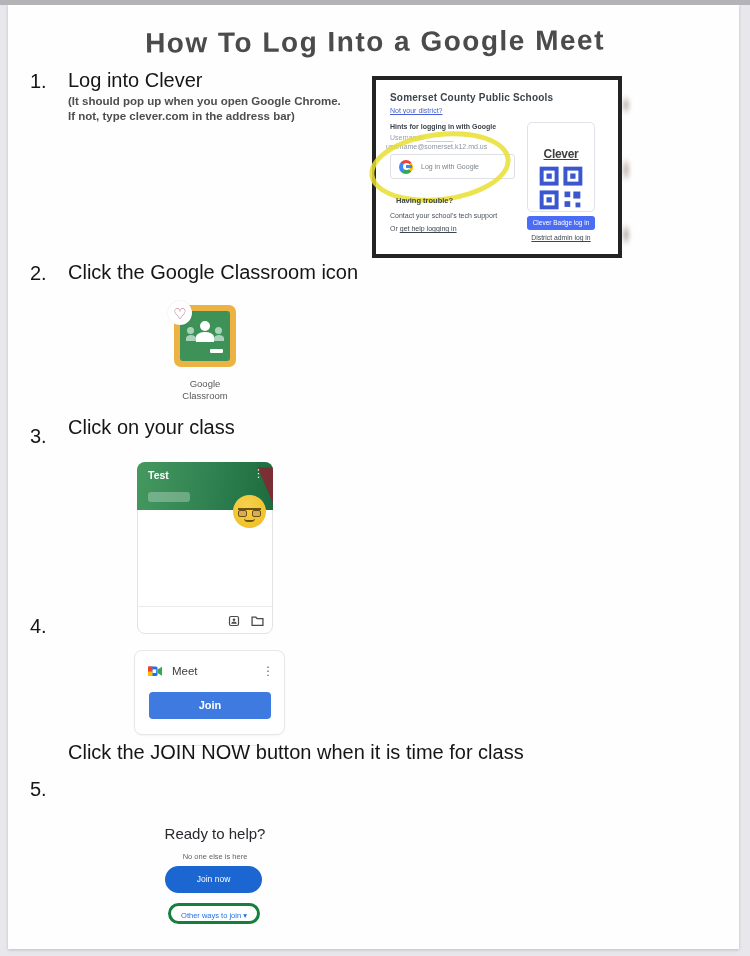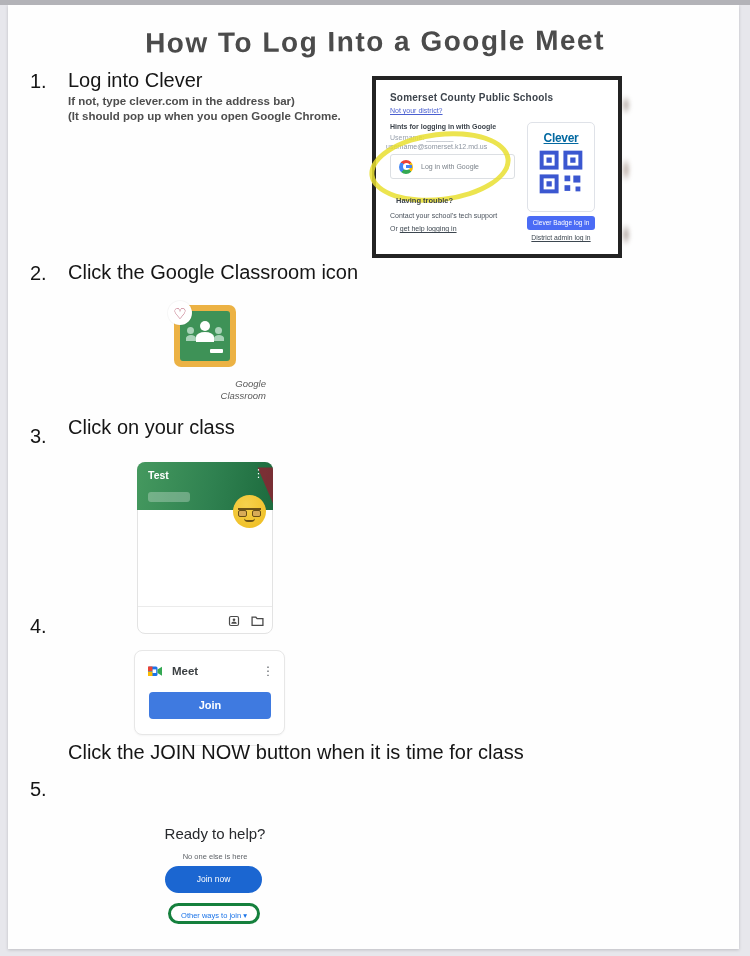--- a/index.html
+++ b/index.html
@@ -33,42 +33,42 @@
             background:conic-gradient(from -45deg, #ea4335 0 95deg, #fbbc05 95deg 180deg, #34a853 180deg 265deg, #4285f4 265deg 360deg); }
   .g-logo::before { content:""; position:absolute; left:3.5px; top:3.5px; width:7px; height:7px; border-radius:50%; background:#fff; }
   .g-logo::after { content:""; position:absolute; left:7px; top:5.5px; width:6px; height:3px; background:#4285f4; }
   .yellow-ring { left:-7px; top:52px; width:142px; height:70px; border:5px solid rgba(233,223,48,.85);
                  border-radius:50%; transform:rotate(-7deg); }
   .clv-trouble { left:20px; top:116px; font-size:7.5px; font-weight:bold; color:#3d444c; }
   .clv-contact { left:14px; top:132px; font-size:7px; color:#4a525c; }
   .clv-orline { left:14px; top:145px; font-size:7px; color:#4a525c; }
   .clv-orline a { color:#3d4750; text-decoration:underline; }
   .clv-panel { left:151px; top:42px; width:68px; height:90px; border:1px solid #dfe2e8; border-radius:5px; text-align:center; }
-  .clv-logo { margin-top:8px; font-size:12px; font-weight:bold; color:#0369a1; letter-spacing:-.3px;text-decoration:underline; }
+  .clv-logo { margin-top:24px; font-size:12px; font-weight:bold; color:#404040; letter-spacing:-.3px;text-decoration:underline; }
   .clv-qr { margin-top:5px; }
   .clv-badgebtn { left:151px; top:136px; width:68px; height:14px; background:#4b6cf5; border-radius:3px;
                   color:#fff; font-size:6.5px; text-align:center; line-height:14px; }
   .clv-admin { left:151px; top:154px; width:68px; text-align:center; font-size:6.8px; color:#3d4750; text-decoration:underline; }
   .smudge { left:620px; top:92px; width:12px; height:162px; filter:blur(2px); opacity:.55;
             background:radial-gradient(6px 14px at 50% 8%, #5b4336 0%, transparent 70%),
                        radial-gradient(6px 18px at 50% 48%, #6b4a38 0%, transparent 70%),
                        radial-gradient(6px 16px at 50% 88%, #52392e 0%, transparent 70%); }
 
   
   .gc-icon { left:174px; top:305px; width:62px; height:62px; background:#ecb244; border-radius:7px; }
   .gc-board { position:absolute; left:6px; top:6px; width:50px; height:50px; background:#3e9257; border-radius:3px; }
   .gc-person { position:absolute; }
   .gc-head { border-radius:50%; background:#fff; }
   .gc-body { border-radius:50% 50% 0 0; background:#fff; }
   .gc-side .gc-head, .gc-side .gc-body { background:#a9d3b8; }
   .gc-tray { position:absolute; right:7px; bottom:8px; width:13px; height:4px; background:#fff; border-radius:1px; }
   .gc-heartwrap { left:168px; top:301px; width:24px; height:24px; background:#fff; border-radius:50%;
                   display:flex; align-items:center; justify-content:center; box-shadow:0 0 0 1px rgba(0,0,0,.03); }
   .gc-heart { font-size:15px; color:#b04a62; line-height:1; }
-  .gc-label { left:144px; top:378px; width:122px; text-align:right; font-size:9.5px; color:#5a5a5a; line-height:1.25;font-style:italic; }
+  .gc-label { left:144px; top:378px; width:122px; text-align:center; font-size:9.5px; color:#5a5a5a; line-height:1.25; }
 
   
   .card3 { left:137px; top:462px; width:136px; height:172px; background:#fff; border:1px solid #e3e3e3; border-radius:8px; }
   .card3-head { position:absolute; left:-1px; top:-1px; width:136px; height:48px; border-radius:8px 8px 0 0;
                 background:linear-gradient(100deg,#45995f 0%, #2f8150 55%, #1d6b3e 100%); overflow:hidden; }
   .card3-deco { position:absolute; right:0; top:0; width:22px; height:46px; background:#8a2433;
                 clip-path:polygon(100% 12%, 100% 90%, 30% 12%); opacity:.85; }
   .card3-title { position:absolute; left:11px; top:7px; font-size:10.5px; font-weight:bold; color:#fff; }
   .card3-sub { position:absolute; left:11px; top:30px; width:42px; height:10px; background:rgba(255,255,255,.28); border-radius:3px; }
   .card3-kebab { position:absolute; right:9px; top:5px; color:#fff; font-size:11px; }
@@ -77,21 +77,21 @@
                 display:flex; justify-content:space-between; }
   .av-lens { width:9px; height:7px; border:1.5px solid #6a5016; border-radius:2px; background:#d8ab57; }
   .av-mouth { position:absolute; left:11px; bottom:6px; width:11px; height:4px; border-bottom:2px solid #6a5016; border-radius:0 0 5px 5px; }
   .card3-footline { position:absolute; left:0; bottom:26px; width:100%; border-top:1px solid #ebebeb; }
   .card3-icons { position:absolute; right:8px; bottom:6px; display:flex; gap:11px; }
 
   
   .card4 { left:134px; top:650px; width:151px; height:85px; background:#fff; border:1px solid #e7e7e7; border-radius:8px;
            box-shadow:0 1px 2px rgba(0,0,0,.04); }
   .card4-row { position:absolute; left:12px; top:12px; right:10px; display:flex; align-items:center; gap:9px; }
-  .card4-app { font-size:11.5px; font-weight:bold; color:#3c4043; }
+  .card4-app { font-size:11.5px; font-weight:normal; color:#3c4043; }
   .card4-kebab { margin-left:auto; color:#5f6368; font-size:12px; letter-spacing:0; }
   .join-btn { position:absolute; left:14px; top:41px; width:122px; height:27px; background:#3f7ae0; border-radius:4px;
               color:#fff; font-size:11px; font-weight:bold; text-align:center; line-height:27px; }
   .card5-partial { left:160px; top:745px; width:106px; height:8px; border:1px solid #e9e9e9; border-bottom:none; border-radius:8px 8px 0 0; background:#fff; }
 
   
   .ready { left:60px; top:825px; width:310px; text-align:center; font-size:15px; color:#27292d; }
   .noone { left:60px; top:852px; width:310px; text-align:center; font-size:7.5px; color:#5f6368; }
   .joinnow { left:165px; top:866px; width:97px; height:27px; background:#1b66d1; border-radius:14px;
              color:#fff; font-size:8.5px; text-align:center; line-height:27px; }
@@ -103,22 +103,22 @@
 
 <div class="stage">
   <div class="sheet abs"></div>
   <div class="topbar abs"></div>
 
   <div class="abs doc-title">How To Log Into a Google Meet</div>
 
   <div class="abs step-num" style="left:30px; top:70px;">1.</div>
   <div class="abs step-head" style="left:68px; top:69px;">Log into Clever</div>
   <div class="abs step1-note">
+    <div>(It should pop up when you open Google Chrome.</div>
     <div>If not, type clever.com in the address bar)</div>
-    <div>(It should pop up when you open Google Chrome.</div>
   </div>
 
   <div class="abs clever">
     <div class="abs clv-school">Somerset County Public Schools</div>
     <div class="abs clv-district">Not your district?</div>
     <div class="abs clv-hints">Hints for logging in with Google</div>
     <div class="abs clv-user1">Username: _______</div>
     <div class="abs clv-user2">username@somerset.k12.md.us</div>
     <div class="abs clv-gbtn">
       <div class="g-logo"></div>

